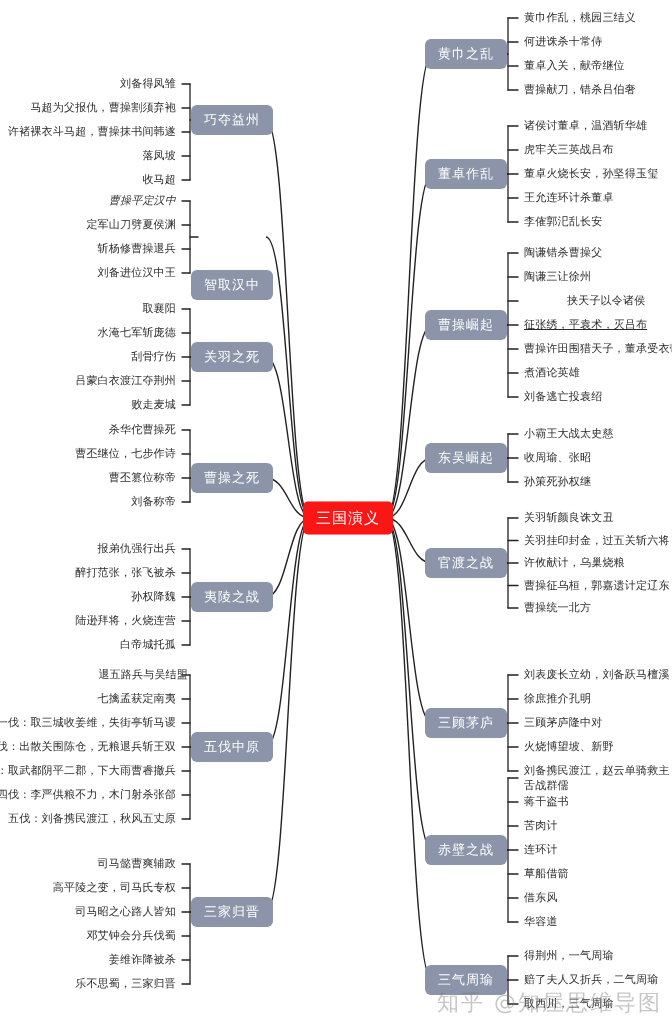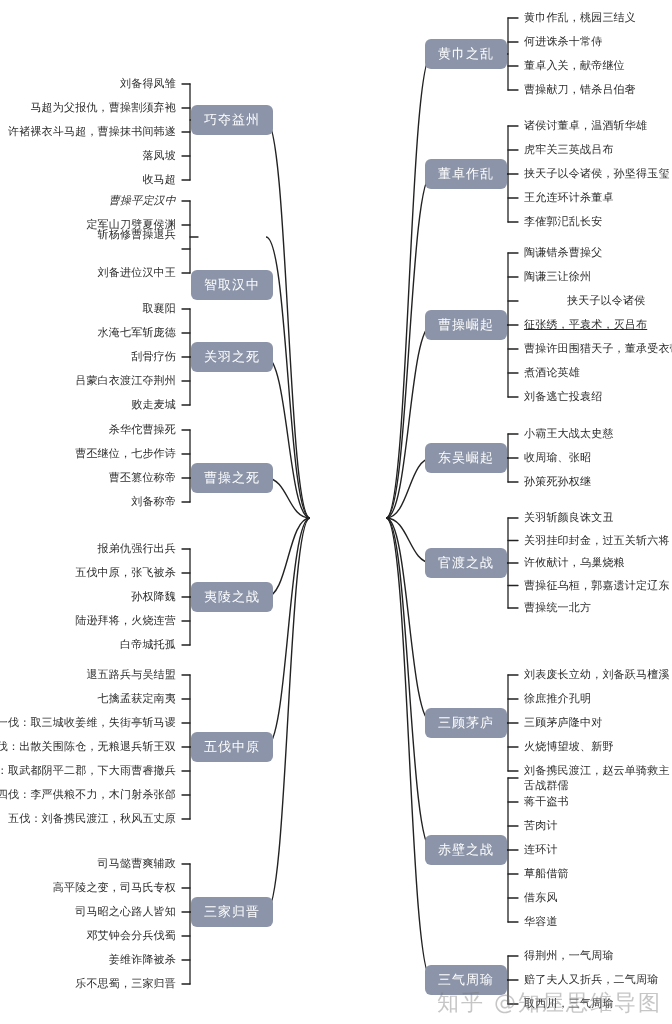--- a/index.html
+++ b/index.html
@@ -191,31 +191,32 @@
       <line x1="198" y1="912" x2="190" y2="912" stroke="#222222" stroke-width="1.4" stroke-linecap="round"></line>
       <line x1="190" y1="864" x2="190" y2="984" stroke="#222222" stroke-width="1.3" stroke-linecap="round"></line>
       <line x1="190" y1="864" x2="182" y2="864" stroke="#222222" stroke-width="1.3" stroke-linecap="round"></line>
       <line x1="190" y1="888" x2="182" y2="888" stroke="#222222" stroke-width="1.3" stroke-linecap="round"></line>
       <line x1="190" y1="912" x2="182" y2="912" stroke="#222222" stroke-width="1.3" stroke-linecap="round"></line>
       <line x1="190" y1="936" x2="182" y2="936" stroke="#222222" stroke-width="1.3" stroke-linecap="round"></line>
       <line x1="190" y1="960" x2="182" y2="960" stroke="#222222" stroke-width="1.3" stroke-linecap="round"></line>
       <line x1="190" y1="984" x2="182" y2="984" stroke="#222222" stroke-width="1.3" stroke-linecap="round"></line>
     </svg>
 
+  <div class="node-root" id="root-node" style="left: 348px; top: 518px;">三国演义</div>
 
   <div id="nodes-layer">
       <div class="node-branch" style="left: 466px; top: 54px; text-align: right;">黄巾之乱</div>
       <div class="leaf right" style="left: 524px; top: 18px;">黄巾作乱，桃园三结义</div>
       <div class="leaf right" style="left: 524px; top: 42px;">何进诛杀十常侍</div>
       <div class="leaf right" style="left: 524px; top: 66px;">董卓入关，献帝继位</div>
       <div class="leaf right" style="left: 524px; top: 90px;">曹操献刀，错杀吕伯奢</div>
       <div class="node-branch" style="left: 466px; top: 174px;">董卓作乱</div>
       <div class="leaf right" style="left: 524px; top: 126px;">诸侯讨董卓，温酒斩华雄</div>
       <div class="leaf right" style="left: 524px; top: 150px;">虎牢关三英战吕布</div>
-      <div class="leaf right" style="left: 524px; top: 174px;">挟天子以令诸侯，孙坚得玉玺</div>
+      <div class="leaf right" style="left: 524px; top: 174px;">董卓火烧长安，孙坚得玉玺</div>
       <div class="leaf right" style="left: 524px; top: 198px;">王允连环计杀董卓</div>
       <div class="leaf right" style="left: 524px; top: 222px;">李傕郭汜乱长安</div>
       <div class="node-branch" style="left: 466px; top: 325px;">曹操崛起</div>
       <div class="leaf right" style="left: 524px; top: 253px;">陶谦错杀曹操父</div>
       <div class="leaf right" style="left: 524px; top: 277px;">陶谦三让徐州</div>
       <div class="leaf right" style="left: 524px; top: 301px; margin-left: 43px;">挟天子以令诸侯</div>
       <div class="leaf right" style="left: 524px; top: 325px; text-decoration: underline;">征张绣，平袁术，灭吕布</div>
       <div class="leaf right" style="left: 524px; top: 349px;">曹操许田围猎天子，董承受衣带诏</div>
       <div class="leaf right" style="left: 524px; top: 373px;">煮酒论英雄</div>
       <div class="leaf right" style="left: 524px; top: 397px;">刘备逃亡投袁绍</div>
@@ -249,41 +250,41 @@
       <div class="leaf right" style="left: 524px; top: 1004px;">取西川，三气周瑜</div>
       <div class="node-branch" style="left: 232px; top: 120px;">巧夺益州</div>
       <div class="leaf left" style="left: 176px; top: 84px;">刘备得凤雏</div>
       <div class="leaf left" style="left: 176px; top: 108px;">马超为父报仇，曹操割须弃袍</div>
       <div class="leaf left" style="left: 176px; top: 132px;">许褚裸衣斗马超，曹操抹书间韩遂</div>
       <div class="leaf left" style="left: 176px; top: 156px;">落凤坡</div>
       <div class="leaf left" style="left: 176px; top: 180px;">收马超</div>
       <div class="node-branch" style="left: 232px; top: 237px; margin-top: 48px;">智取汉中</div>
       <div class="leaf left" style="left: 176px; top: 201px; font-style: italic;">曹操平定汉中</div>
       <div class="leaf left" style="left: 176px; top: 225px;">定军山刀劈夏侯渊</div>
-      <div class="leaf left" style="left: 176px; top: 235px;">斩杨修曹操退兵</div>
+      <div class="leaf left" style="left: 176px; top: 249px;">斩杨修曹操退兵</div>
       <div class="leaf left" style="left: 176px; top: 273px;">刘备进位汉中王</div>
       <div class="node-branch" style="left: 232px; top: 357px;">关羽之死</div>
       <div class="leaf left" style="left: 176px; top: 309px;">取襄阳</div>
       <div class="leaf left" style="left: 176px; top: 333px;">水淹七军斩庞德</div>
       <div class="leaf left" style="left: 176px; top: 357px;">刮骨疗伤</div>
       <div class="leaf left" style="left: 176px; top: 381px;">吕蒙白衣渡江夺荆州</div>
       <div class="leaf left" style="left: 176px; top: 405px;">败走麦城</div>
       <div class="node-branch" style="left: 232px; top: 478px;">曹操之死</div>
       <div class="leaf left" style="left: 176px; top: 430px;">杀华佗曹操死</div>
       <div class="leaf left" style="left: 176px; top: 454px;">曹丕继位，七步作诗</div>
       <div class="leaf left" style="left: 176px; top: 478px;">曹丕篡位称帝</div>
       <div class="leaf left" style="left: 176px; top: 502px;">刘备称帝</div>
       <div class="node-branch" style="left: 232px; top: 597px;">夷陵之战</div>
       <div class="leaf left" style="left: 176px; top: 549px;">报弟仇强行出兵</div>
-      <div class="leaf left" style="left: 176px; top: 573px;">五伐中原，张飞被杀</div>
+      <div class="leaf left" style="left: 176px; top: 573px;">醉打范张，张飞被杀</div>
       <div class="leaf left" style="left: 176px; top: 597px;">孙权降魏</div>
       <div class="leaf left" style="left: 176px; top: 621px;">陆逊拜将，火烧连营</div>
       <div class="leaf left" style="left: 176px; top: 645px;">白帝城托孤</div>
       <div class="node-branch" style="left: 232px; top: 747px;">五伐中原</div>
-      <div class="leaf left" style="left: 176px; top: 675px;">退五路兵与吴结盟</div>
+      <div class="leaf left" style="left: 188px; top: 675px;">退五路兵与吴结盟</div>
       <div class="leaf left" style="left: 176px; top: 699px;">七擒孟获定南夷</div>
       <div class="leaf left" style="left: 176px; top: 723px;">一伐：取三城收姜维，失街亭斩马谡</div>
       <div class="leaf left" style="left: 176px; top: 747px;">二伐：出散关围陈仓，无粮退兵斩王双</div>
       <div class="leaf left" style="left: 176px; top: 771px;">三伐：取武都阴平二郡，下大雨曹睿撤兵</div>
       <div class="leaf left" style="left: 176px; top: 795px;">四伐：李严供粮不力，木门射杀张郃</div>
       <div class="leaf left" style="left: 176px; top: 819px;">五伐：刘备携民渡江，秋风五丈原</div>
       <div class="node-branch" style="left: 232px; top: 912px;">三家归晋</div>
       <div class="leaf left" style="left: 176px; top: 864px;">司马懿曹爽辅政</div>
       <div class="leaf left" style="left: 176px; top: 888px;">高平陵之变，司马氏专权</div>
       <div class="leaf left" style="left: 176px; top: 912px;">司马昭之心路人皆知</div>

